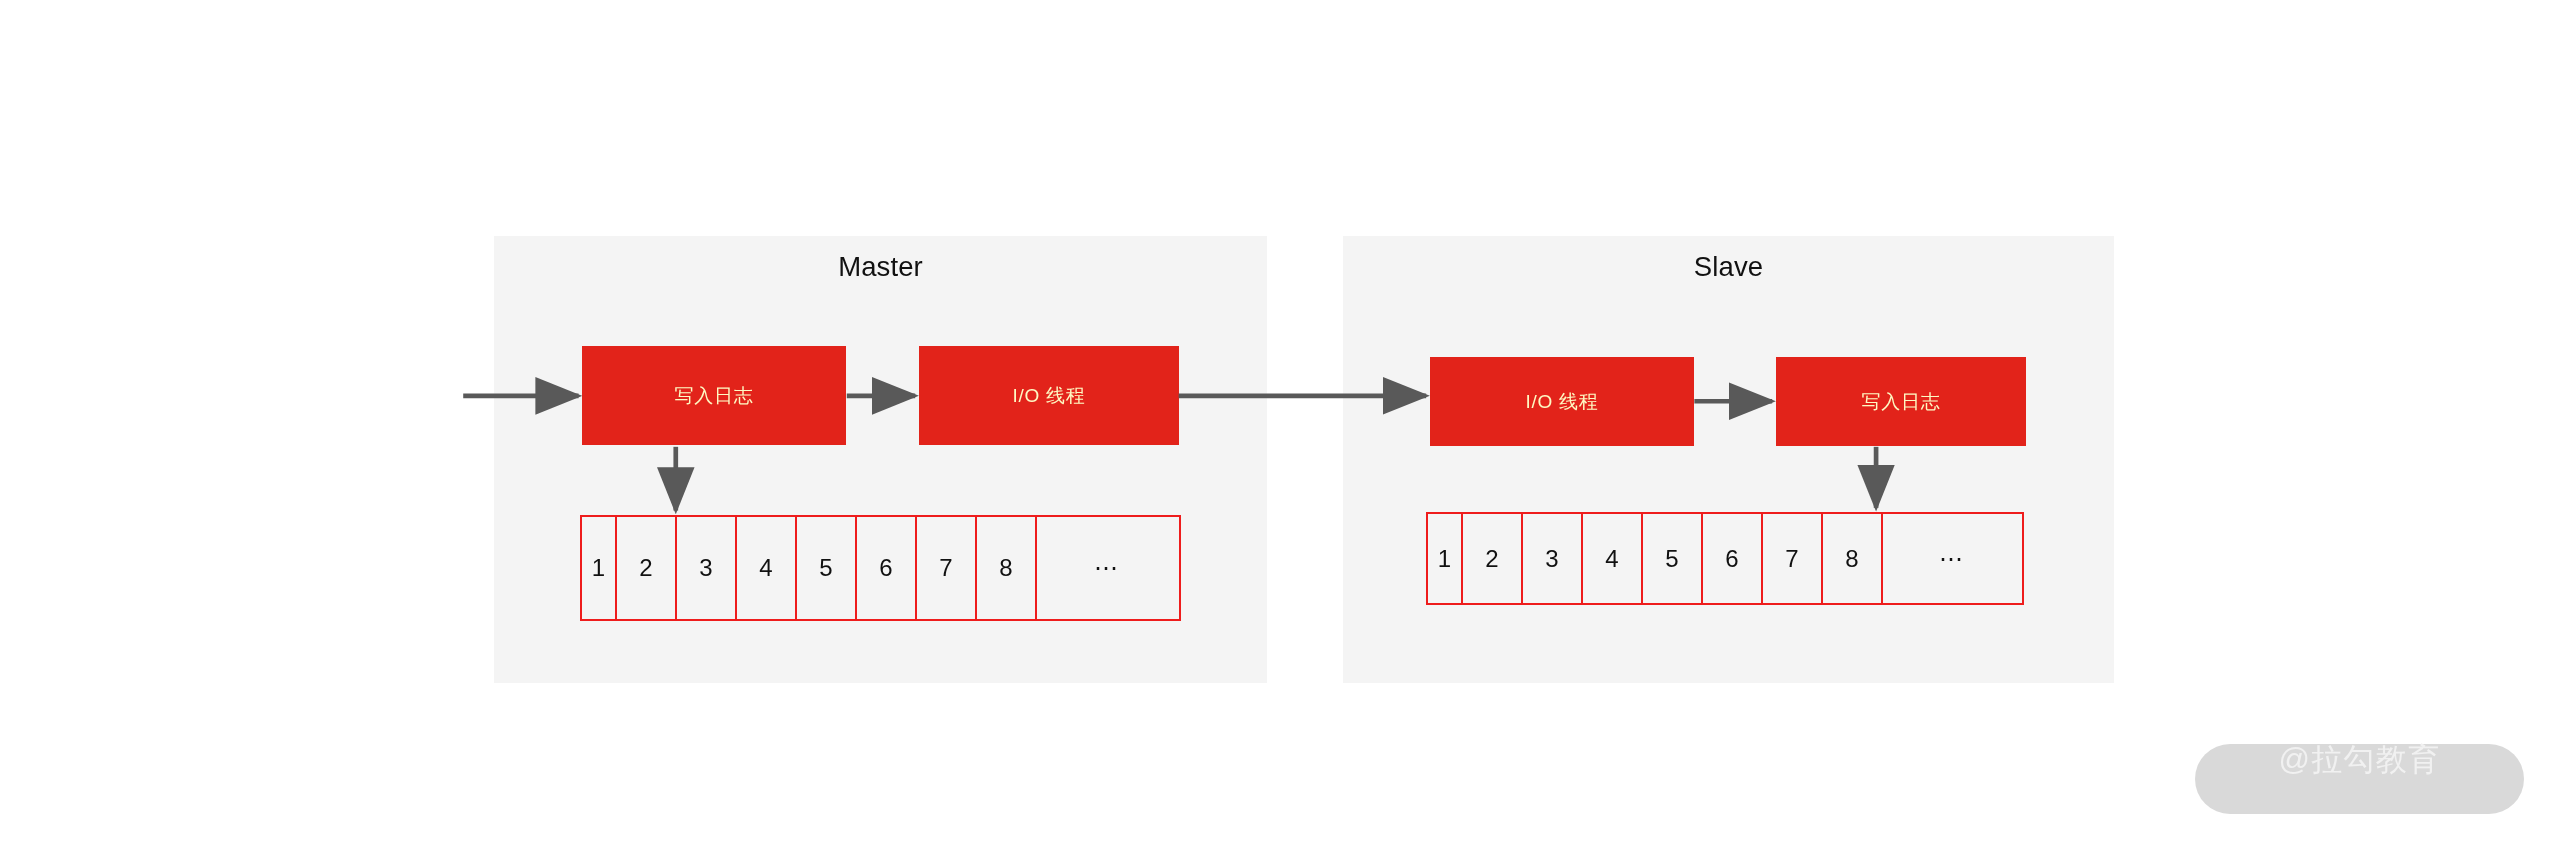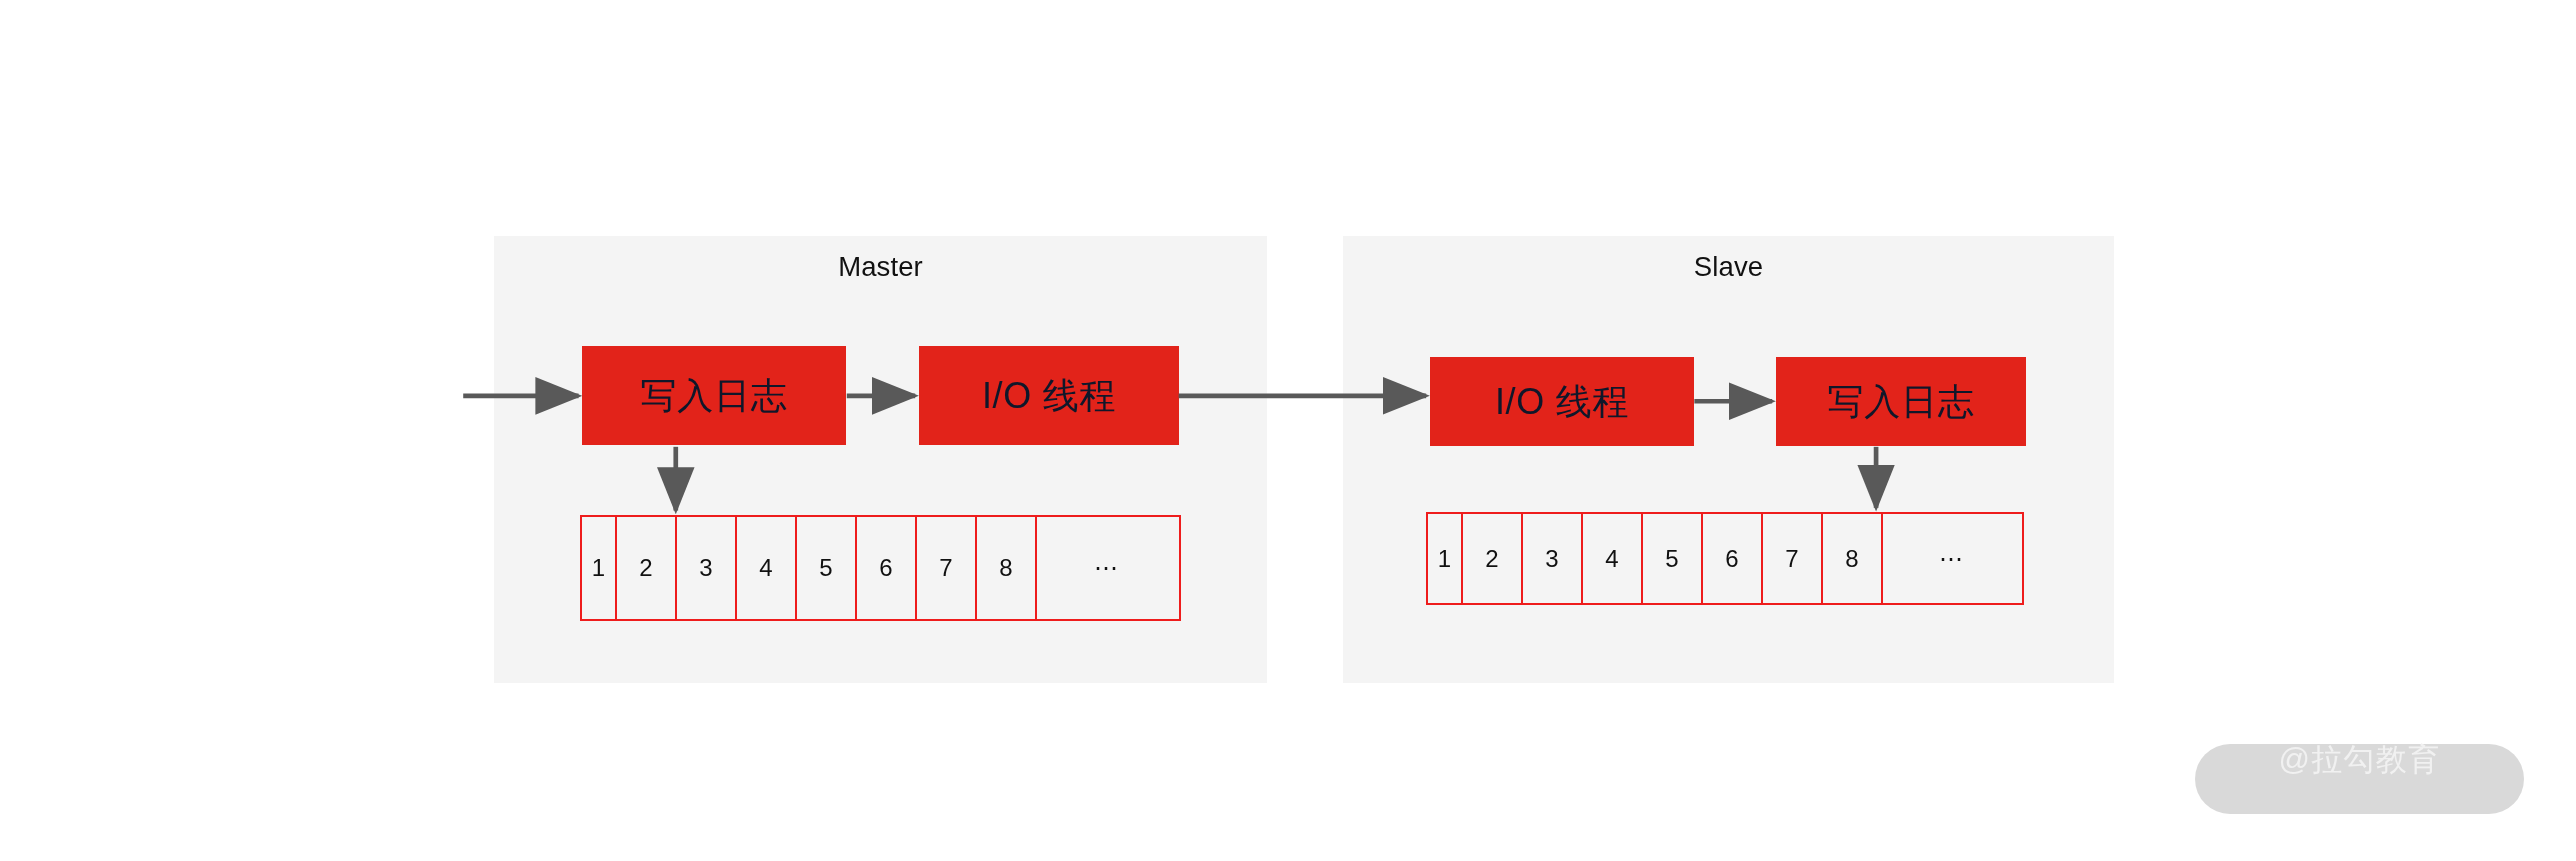--- a/index.html
+++ b/index.html
@@ -43,22 +43,22 @@
 
   
   .proc-box {
     position: absolute;
     background: #e2231a;
     display: flex;
     align-items: center;
     justify-content: center;
   }
   .proc-label {
-    color: #0f172a;
-    font-size: 36px;
+    color: #fef9c3;
+    font-size: 19px;
     line-height: 1;
     white-space: nowrap;
     letter-spacing: 0.7px;
   }
 
   
   .log-table {
     position: absolute;
     display: flex;
     border: 2px solid #ee1c1c;

